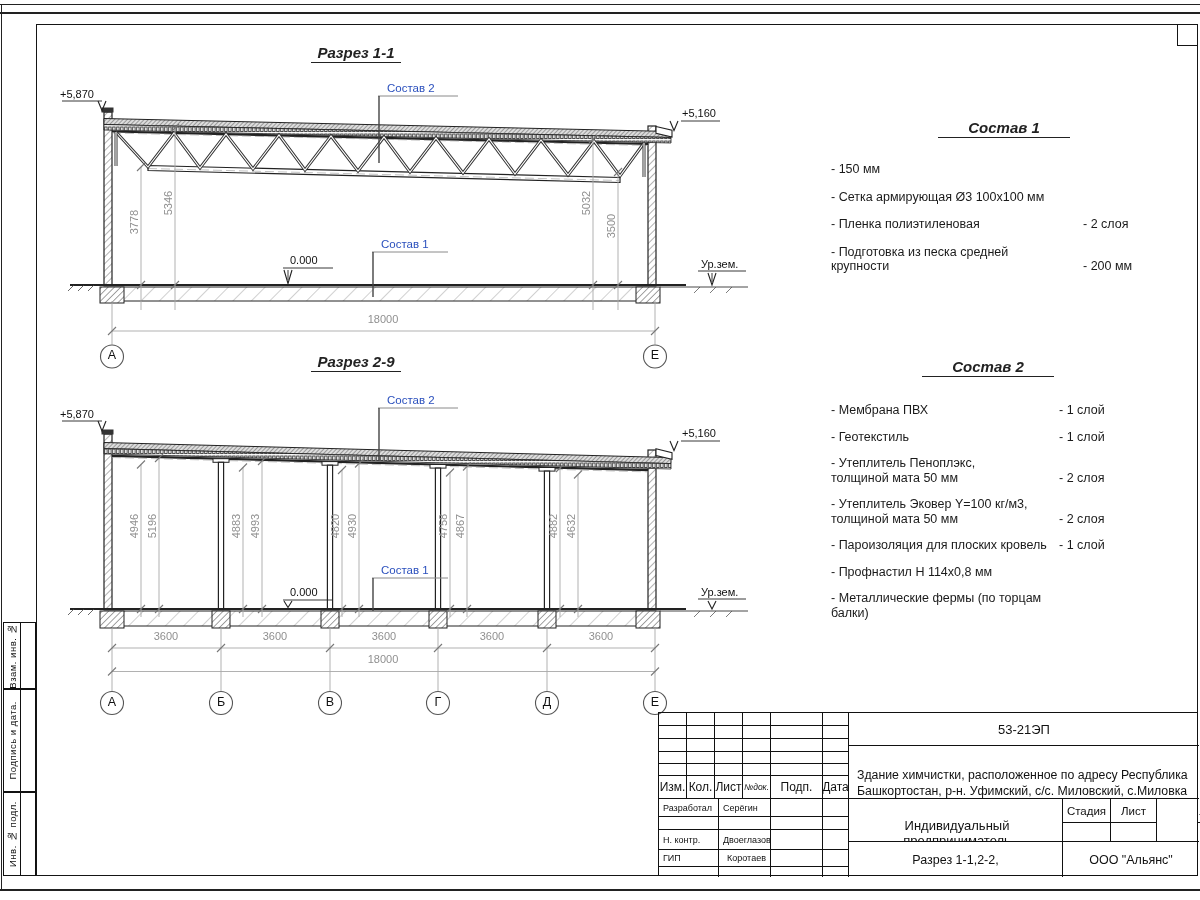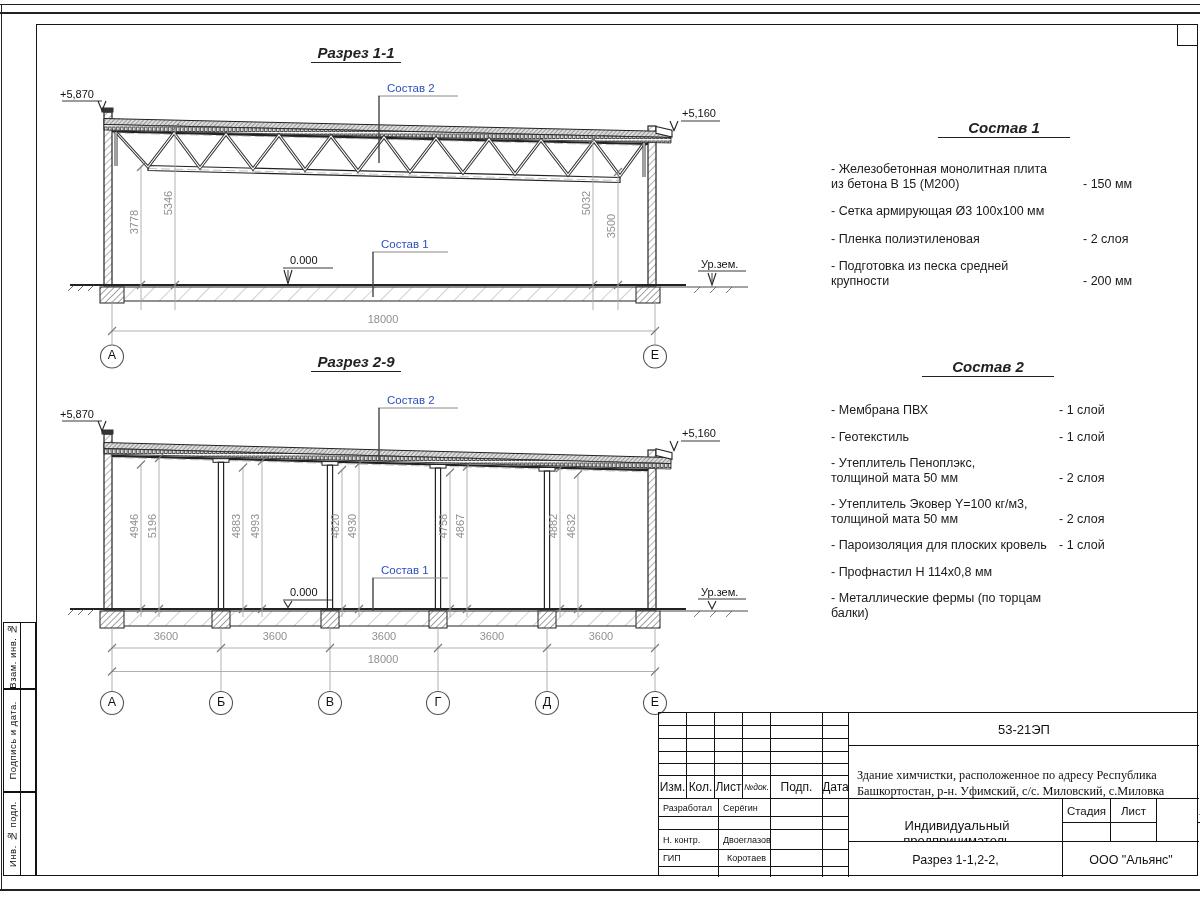--- a/index.html
+++ b/index.html
@@ -311,22 +311,20 @@
   <div class="axl" style="left:112px;top:703px;">А</div>
   <div class="axl" style="left:221px;top:703px;">Б</div>
   <div class="axl" style="left:330px;top:703px;">В</div>
   <div class="axl" style="left:438px;top:703px;">Г</div>
   <div class="axl" style="left:547px;top:703px;">Д</div>
   <div class="axl" style="left:655px;top:703px;">Е</div>
 
   <div class="sostav-title" style="left:938px;top:119px;width:132px;">Состав 1</div>
   <div class="sostav-items s1" style="left:831px;top:162px;width:340px;">
     <div class="sostav-item">
-      <div class="nm">- Железобетонная  монолитная плита
-  из бетона В 15 (М200)</div>
       <div class="vl">- 150 мм</div>
     </div>
     <div class="sostav-item">
       <div class="nm">- Сетка армирующая Ø3 100х100 мм</div>
       <div class="vl"></div>
     </div>
     <div class="sostav-item">
       <div class="nm">- Пленка полиэтиленовая</div>
       <div class="vl">-  2 слоя</div>
     </div>
@@ -470,21 +468,21 @@
     <div class="cell" style="left:0;top:154px;width:60px;height:10px;border-bottom:none;"></div>
     <div class="cell" style="left:60px;top:154px;width:52px;height:10px;border-bottom:none;"></div>
     <div class="cell" style="left:112px;top:154px;width:52px;height:10px;border-bottom:none;"></div>
     <div class="cell" style="left:164px;top:154px;width:26px;height:10px;border-bottom:none;"></div>
 
     <div class="cell ctr" style="left:190px;top:0;width:350px;height:33px;border-right:none;font-size:13px;">
       <span>53-21ЭП</span>
       </div>
     <div class="cell" style="left:190px;top:33px;width:350px;height:53px;border-right:none;font-size:12.3px;
                 white-space:pre-line;line-height:16px;padding:5px 0 0 8px;">
-      <span style="white-space:pre-line;font-family:Liberation Serif, serif;">Здание химчистки,  расположенное по адресу Республика
+      <span style="white-space:pre-line;">Здание химчистки,  расположенное по адресу Республика
 Башкортостан, р-н. Уфимский, с/с. Миловский, с.Миловка</span></div>
     <div class="cell" style="left:190px;top:86px;width:214px;height:43px;font-size:13px;white-space:pre-line;
                 line-height:15px;padding:4px 0 0 3px;text-align:center;">
       <span style="white-space:pre-line;">Индивидуальный предприниматель
 Александров Алексей Витальевич</span></div>
     <div class="cell ctr" style="left:404px;top:86px;width:48px;height:24px;font-size:11.5px;">
         <span>Стадия</span>
       </div>
     <div class="cell ctr" style="left:452px;top:86px;width:46px;height:24px;font-size:11.5px;">
         <span>Лист</span>

